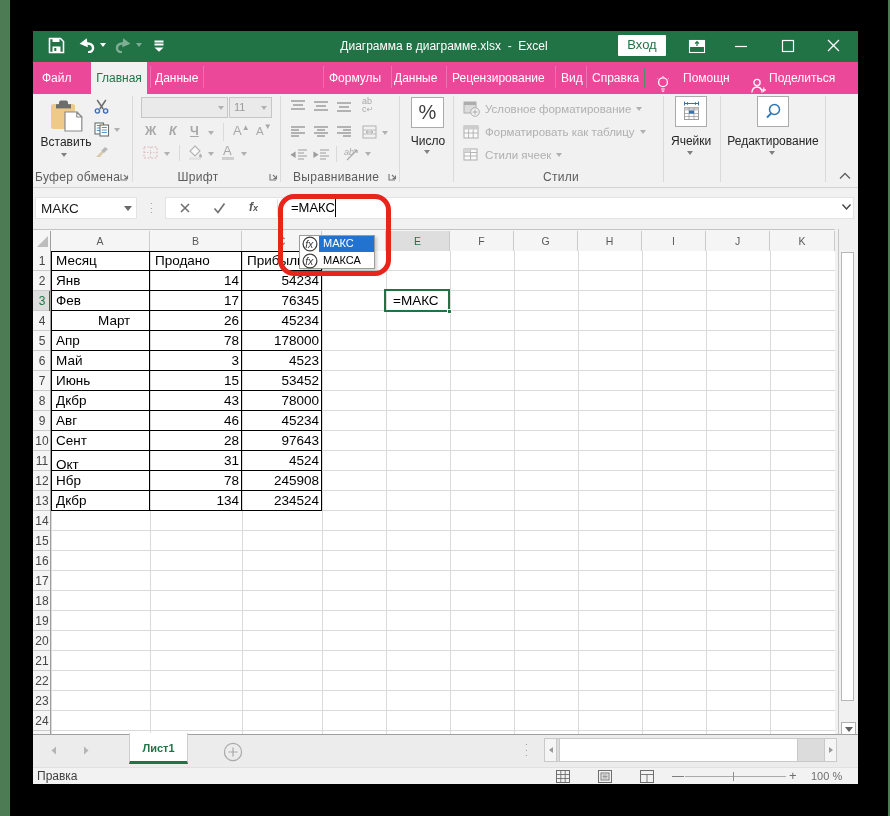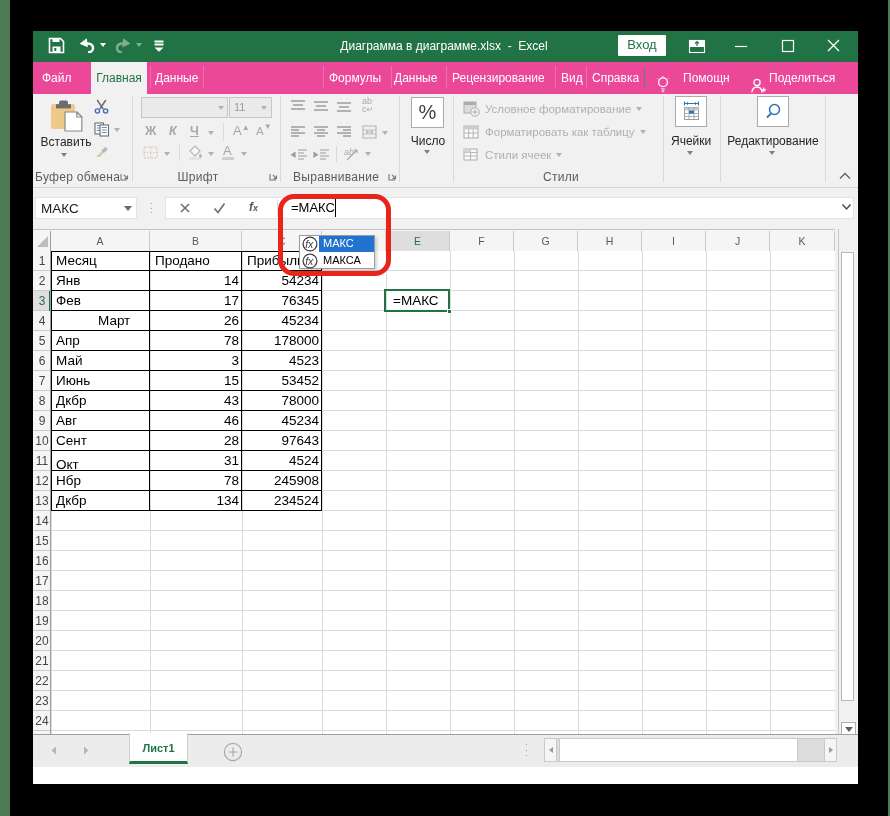--- a/index.html
+++ b/index.html
@@ -478,20 +478,41 @@
     <div style="position:absolute; left:492px; top:7px; width:3px; height:18px; color:#9a9a9a; font-size:10px; line-height:5.5px;">∙<br>∙<br>∙</div>
     <div style="position:absolute; left:511px; top:4px; width:13px; height:24px; background:#f5f5f5; border:1px solid #c9c9c9;">
         <div class="darr" style="left:3px; top:9px; transform:rotate(90deg); border-top-color:#9a9a9a;"></div>
       </div>
     <div style="position:absolute; left:524px; top:4px; width:267px; height:24px; background:#dcdcdc; border:1px solid #c9c9c9; border-left:none; border-right:none;"></div>
     <div style="position:absolute; left:526px; top:4px; width:239px; height:24px; background:#fff; border:1px solid #c9c9c9;"></div>
     <div style="position:absolute; left:791px; top:4px; width:13px; height:24px; background:#f5f5f5; border:1px solid #c9c9c9;">
         <div class="darr" style="left:3px; top:9px; transform:rotate(-90deg); border-top-color:#9a9a9a;"></div>
       </div>
   </div>
+  <div class="abs" id="status">
+    <div style="position:absolute; left:4px; top:1px;">Правка</div>
+    <svg style="position:absolute; left:523px; top:2px" width="14" height="13" viewBox="0 0 14 13">
+        <rect x="0.5" y="0.5" width="13" height="12" fill="none" stroke="#6e6e6e"></rect>
+        <path d="M0.5 4.5h13M0.5 8.5h13M4.8 0.5v12M9.2 0.5v12" stroke="#6e6e6e" stroke-width="0.9"></path>
+      </svg>
+    <svg style="position:absolute; left:565px; top:2px" width="14" height="13" viewBox="0 0 14 13">
+        <rect x="0.5" y="0.5" width="13" height="12" fill="none" stroke="#6e6e6e"></rect>
+        <rect x="3" y="3" width="8" height="7" fill="none" stroke="#6e6e6e" stroke-width="0.9"></rect>
+        <path d="M4.5 5h5M4.5 6.5h5M4.5 8h5" stroke="#6e6e6e" stroke-width="0.7"></path>
+      </svg>
+    <svg style="position:absolute; left:607px; top:2px" width="14" height="13" viewBox="0 0 14 13">
+        <rect x="0.5" y="0.5" width="13" height="12" fill="none" stroke="#6e6e6e"></rect>
+        <path d="M0.5 4.5h13M7 4.5v8" stroke="#6e6e6e" stroke-width="0.9"></path>
+      </svg>
+    <div style="position:absolute; left:639px; top:1px; color:#6e6e6e; font-size:12px;">—</div>
+    <div style="position:absolute; left:652px; top:8px; width:101px; height:1px; background:#ababab;"></div>
+    <div style="position:absolute; left:700px; top:4px; width:1px; height:9px; background:#8f8f8f;"></div>
+    <div style="position:absolute; left:756px; top:0px; color:#6e6e6e; font-size:13px;">+</div>
+    <div style="position:absolute; left:778px; top:2px; color:#707070; font-size:11px;">100 %</div>
+  </div>
   <div class="abs" id="reddrop">
     <svg style="position:absolute; left:2px; top:0px" width="16" height="16" viewBox="0 0 16 16">
         <circle cx="8" cy="8" r="6.9" fill="#fff" stroke="#3c3c3c" stroke-width="1.25"></circle>
         <text x="3.2" y="11.8" font-size="10.5" font-style="italic" fill="#3c3c3c">fx</text>
       </svg>
     <div style="position:absolute; left:19px; top:0px; width:55px; height:16px; background:#2272d0; color:#fff; font-size:11px; line-height:15px; padding-left:4px;">МАКС</div>
     <svg style="position:absolute; left:2px; top:16.5px" width="16" height="16" viewBox="0 0 16 16">
         <circle cx="8" cy="8" r="6.9" fill="#fff" stroke="#3c3c3c" stroke-width="1.25"></circle>
         <text x="3.2" y="11.8" font-size="10.5" font-style="italic" fill="#3c3c3c">fx</text>
       </svg>

